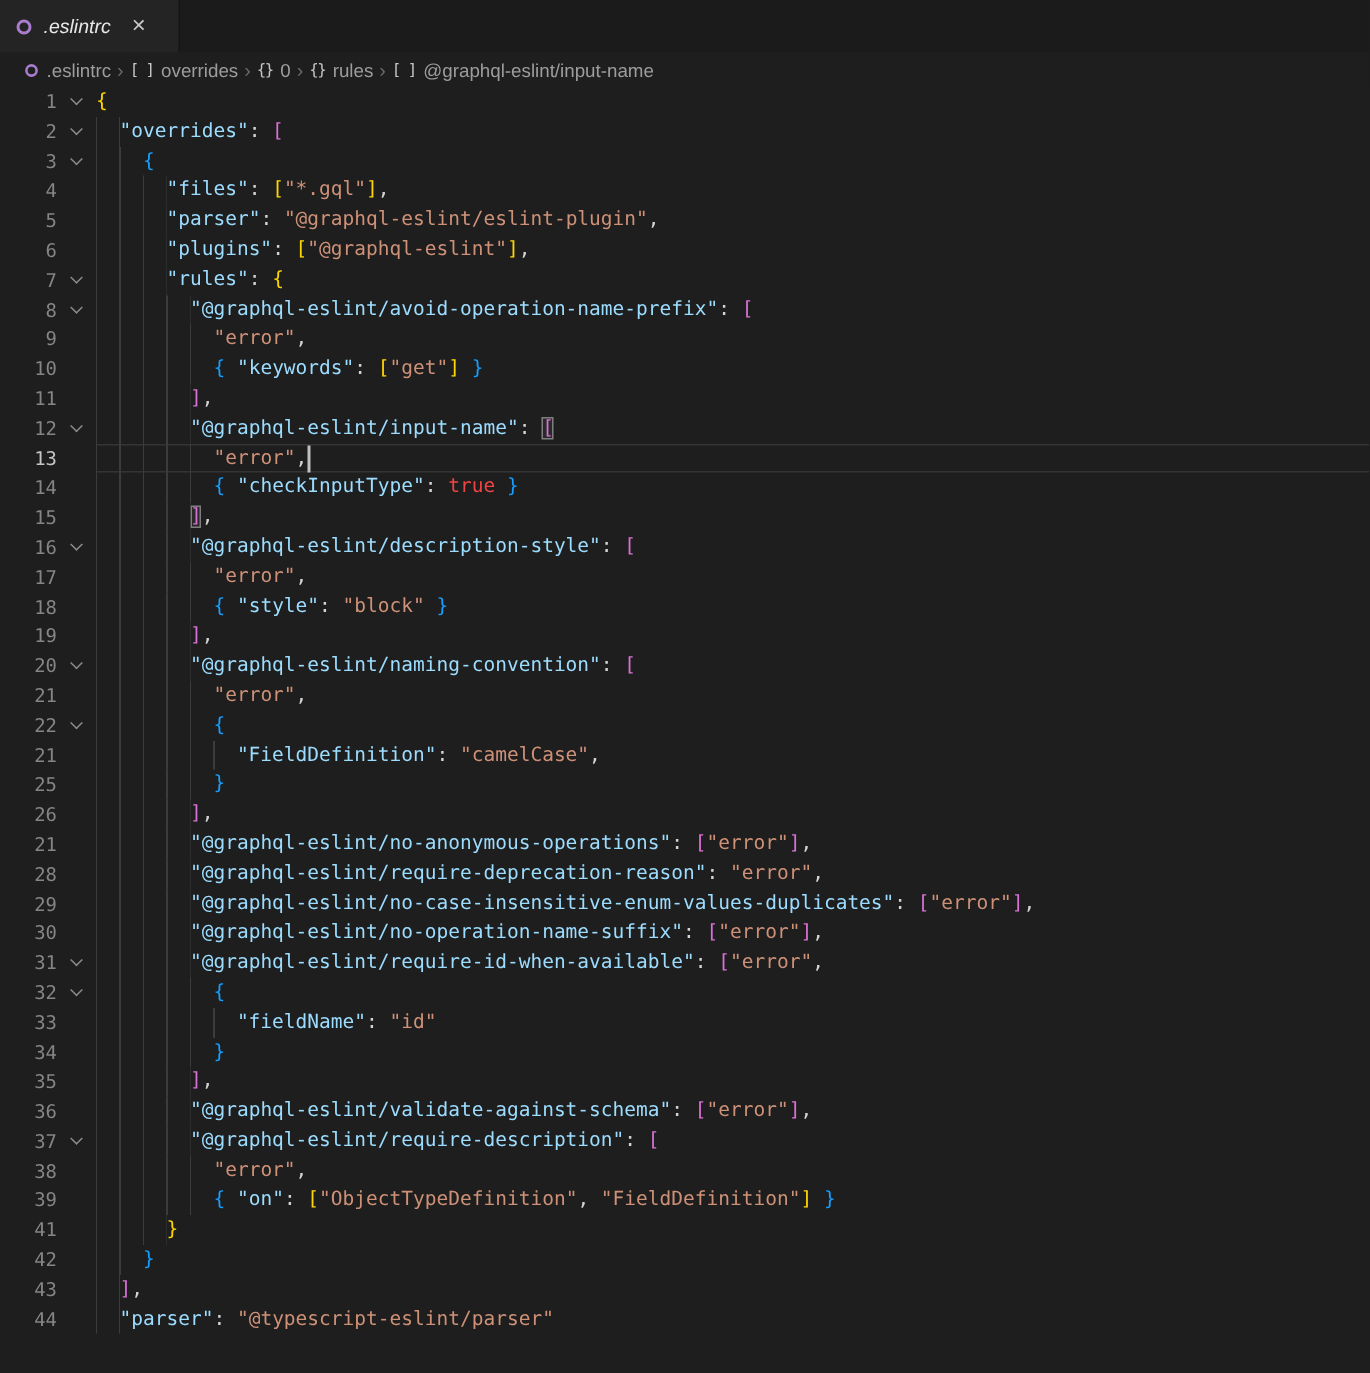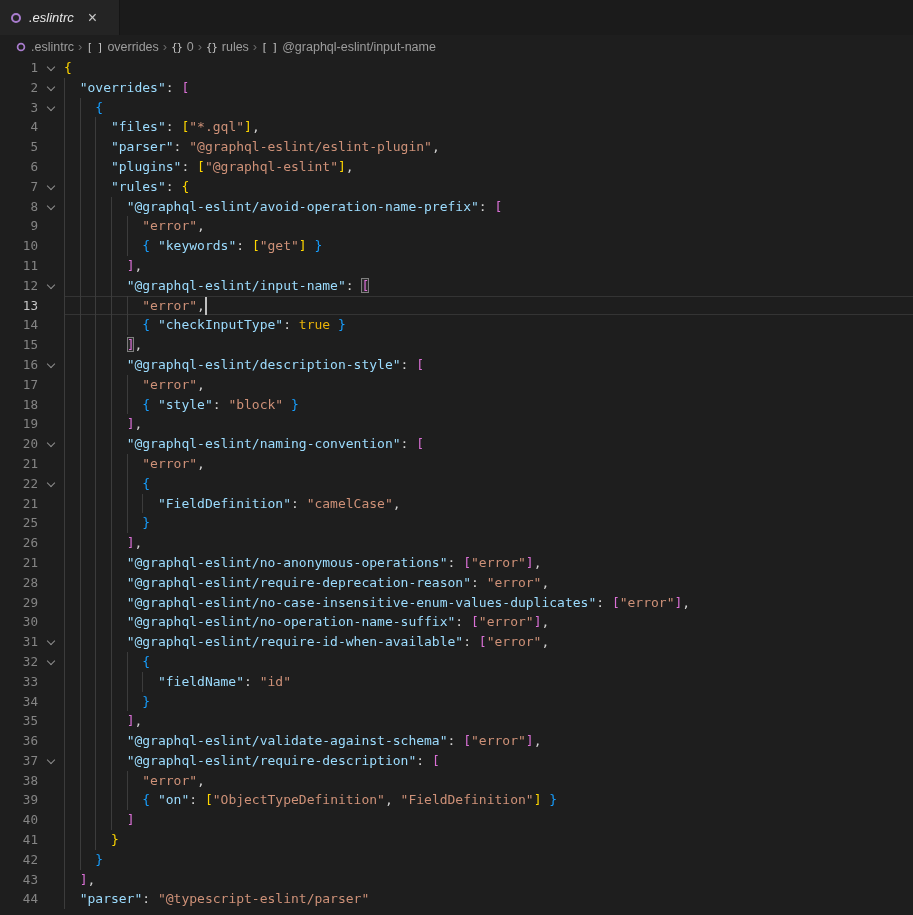--- a/index.html
+++ b/index.html
@@ -56,21 +56,21 @@
     background:repeating-linear-gradient(to right, #3c3c3c 0 1px, transparent 1px 15.653px);
     pointer-events:none;
   }
   .row.current .codecol {
     box-shadow: inset 0 1px 0 #343434, inset 0 -1px 0 #343434;
   }
   
   .tk-w   { }
   .tk-k   { color:#9cdcfe; }
   .tk-s   { color:#ce9178; }
-  .tk-t   { color:#eab308; }
+  .tk-t   { color:#ef4444; }
   .tk-p   { color:#d4d4d4; }
   .tk-b1  { color:#ffd700; }
   .tk-b2  { color:#da70d6; }
   .tk-b3  { color:#179fff; }
   .tk-b2m { color:#da70d6; outline:1px solid #7e7e7e; outline-offset:-1px; background:rgba(120,120,120,.12); }
   .tk-cur {
     display:inline-block; width:1.6px; height:18px; margin-left:.5px;
     background:#c0c0c0; vertical-align:top; position:relative; top:1px;
   }
 </style>
@@ -297,25 +297,20 @@
       <div class="num">38</div>
       <div class="foldcol"></div>
       <div class="codecol" style="--g: 5;"><span class="tk-w">          </span><span class="tk-s">"error"</span><span class="tk-p">,</span></div>
     </div>
     <div class="row">
       <div class="num">39</div>
       <div class="foldcol"></div>
       <div class="codecol" style="--g: 5;"><span class="tk-w">          </span><span class="tk-b3">{</span><span class="tk-w"> </span><span class="tk-k">"on"</span><span class="tk-p">: </span><span class="tk-b1">[</span><span class="tk-s">"ObjectTypeDefinition"</span><span class="tk-p">, </span><span class="tk-s">"FieldDefinition"</span><span class="tk-b1">]</span><span class="tk-w"> </span><span class="tk-b3">}</span></div>
     </div>
     <div class="row">
-      <div class="num">40</div>
-      <div class="foldcol"></div>
-      <div class="codecol" style="--g: 4;"><span class="tk-w">        </span><span class="tk-b2">]</span></div>
-    </div>
-    <div class="row">
       <div class="num">41</div>
       <div class="foldcol"></div>
       <div class="codecol" style="--g: 3;"><span class="tk-w">      </span><span class="tk-b1">}</span></div>
     </div>
     <div class="row">
       <div class="num">42</div>
       <div class="foldcol"></div>
       <div class="codecol" style="--g: 2;"><span class="tk-w">    </span><span class="tk-b3">}</span></div>
     </div>
     <div class="row">

